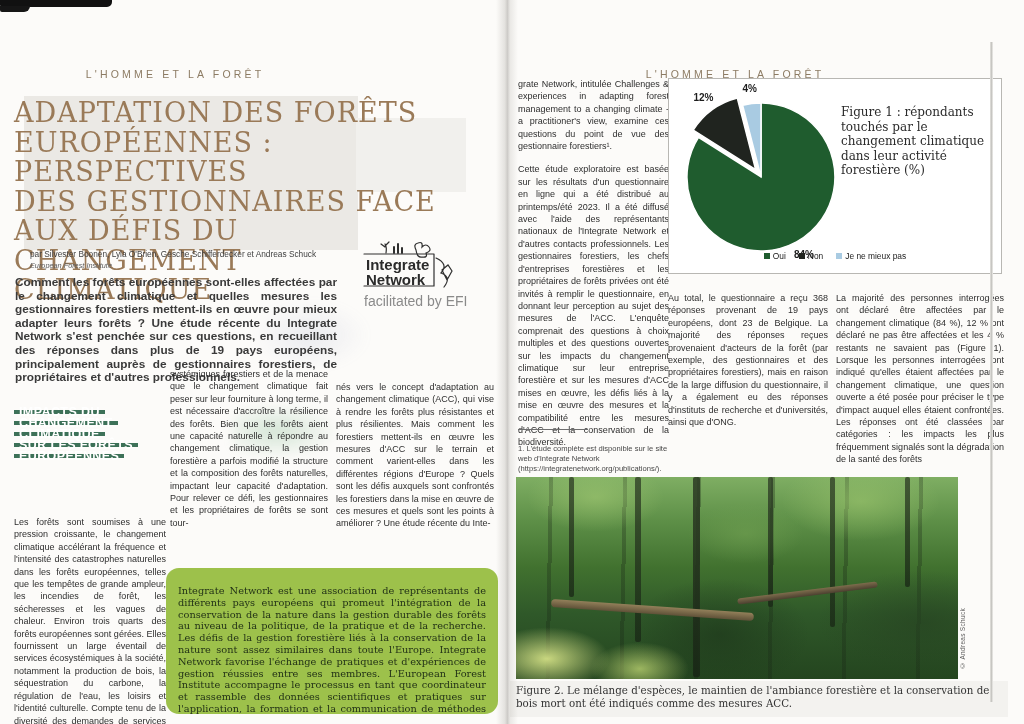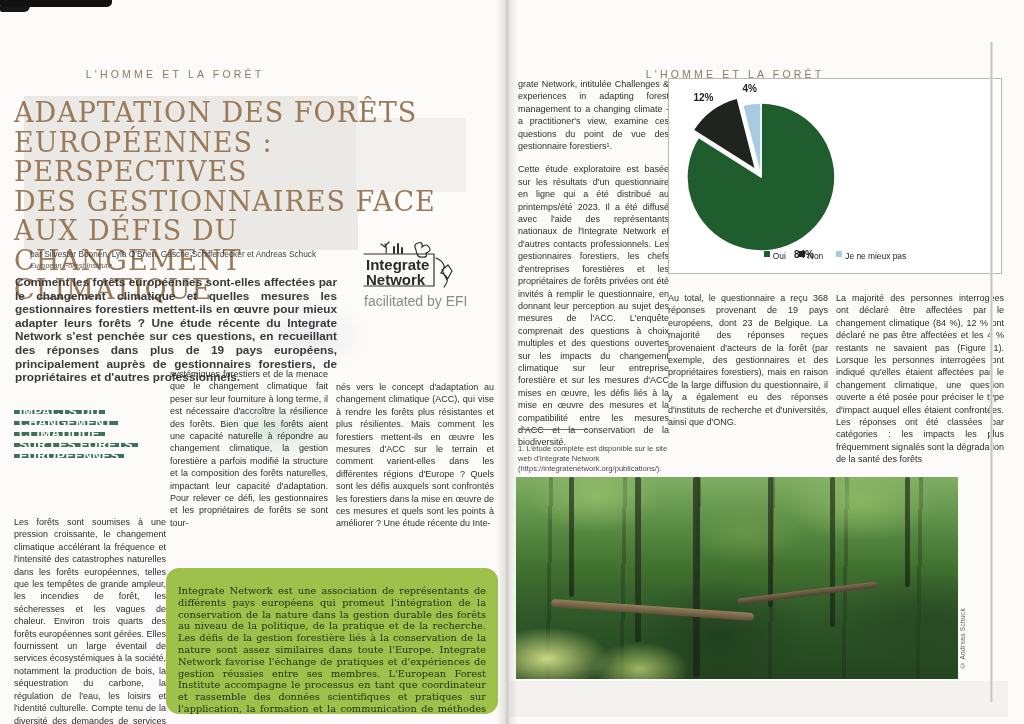--- a/index.html
+++ b/index.html
@@ -59,21 +59,21 @@
   .footnote{position:absolute;left:518px;top:444px;width:151px;font-size:7.6px;line-height:9.8px;color:#474747;}
   .col-r2{left:668px;top:292px;width:160px;}
   .col-r3{left:836px;top:292px;width:168px;}
 
   .figure1{position:absolute;left:668px;top:78px;width:334px;height:196px;box-sizing:border-box;
         background:#ffffff;border:1px solid #b8b7b3;}
   .fig1-caption{position:absolute;left:172px;top:26px;width:150px;
         font-family:"DejaVu Serif",serif;font-size:12px;line-height:14.5px;color:#2b2b2b;}
   .fig1-legend{position:absolute;left:0;top:172px;width:100%;display:flex;justify-content:center;gap:13px;
         font-size:8.4px;color:#222;}
-  .legend-item{display:flex;gap:3px;}
+  .legend-item{display:flex;align-items:center;gap:3px;}
   .legend-marker{width:6px;height:6px;display:inline-block;background:#999;}
   .pie-label{font-family:"Liberation Sans",sans-serif;font-size:10px;font-weight:bold;fill:#1d1d1d;}
 
   
   .photo{position:absolute;left:516px;top:477px;width:442px;height:202px;overflow:hidden;
      background:
       radial-gradient(ellipse 90px 45px at 7% 90%, rgba(219,231,138,.9), rgba(219,231,138,0) 70%),
       radial-gradient(ellipse 70px 38px at 28% 95%, rgba(196,219,118,.75), rgba(196,219,118,0) 70%),
       radial-gradient(ellipse 110px 55px at 78% 12%, rgba(158,199,110,.6), rgba(158,199,110,0) 72%),
       radial-gradient(ellipse 95px 48px at 18% 10%, rgba(167,205,117,.55), rgba(167,205,117,0) 72%),
@@ -154,20 +154,21 @@
 
   <div class="figure1">
     <svg width="332" height="194" viewBox="0 0 332 194">
         <path d="M92.0,98.0 L92.0,24.0 A74,74 0 1 1 29.5,58.3 Z" fill="#1f5c2e" stroke="#ffffff" stroke-width="1.5"></path>
         <text x="134.9" y="179.0" text-anchor="middle" class="pie-label">84%</text>
         <path d="M86.7,90.7 L24.2,51.1 A74,74 0 0 1 68.3,19.0 Z" fill="#20241f" stroke="#ffffff" stroke-width="1.5"></path>
         <text x="34.4" y="21.7" text-anchor="middle" class="pie-label">12%</text>
         <path d="M92.0,98.0 L73.6,26.3 A74,74 0 0 1 92.0,24.0 Z" fill="#a9cbe2" stroke="#ffffff" stroke-width="1.5"></path>
         <text x="80.8" y="12.7" text-anchor="middle" class="pie-label">4%</text>
       </svg>
+    <div class="fig1-caption">Figure 1 : répondants touchés par le changement climatique dans leur activité forestière (%)</div>
     <div class="fig1-legend">
       <span class="legend-item">
         <span class="legend-marker" style="background: rgb(31, 92, 46);"></span>
         <span>Oui</span>
       </span>
       <span class="legend-item">
         <span class="legend-marker" style="background: rgb(32, 36, 31);"></span>
         <span>Non</span>
       </span>
       <span class="legend-item">
@@ -185,16 +186,17 @@
     <div class="trunk" style="left:27%;height:165px;width:6px;"></div>
     <div class="trunk" style="left:40%;height:200px;width:7px;opacity:.85;"></div>
     <div class="trunk" style="left:57%;height:130px;"></div>
     <div class="trunk" style="left:71%;height:150px;"></div>
     <div class="trunk" style="left:88%;height:110px;"></div>
     <div class="log" style="left:8%;top:64%;width:46%;height:8px;background:linear-gradient(#93805a,#5f5138);transform:rotate(4deg);"></div>
     <div class="log" style="left:50%;top:56%;width:32%;height:6px;background:linear-gradient(#7d6c4c,#4c4030);transform:rotate(-7deg);"></div>
   </div>
   <div class="photo-credit">© Andreas Schuck</div>
   <div class="fig2-strip"></div>
+  <div class="fig2-caption">Figure 2. Le mélange d'espèces, le maintien de l'ambiance forestière et la conservation de bois mort ont été indiqués comme des mesures ACC.</div>
 
   <div class="gutter"></div>
   <div class="page-edge"></div>
 </div>
 
 </body></html>

